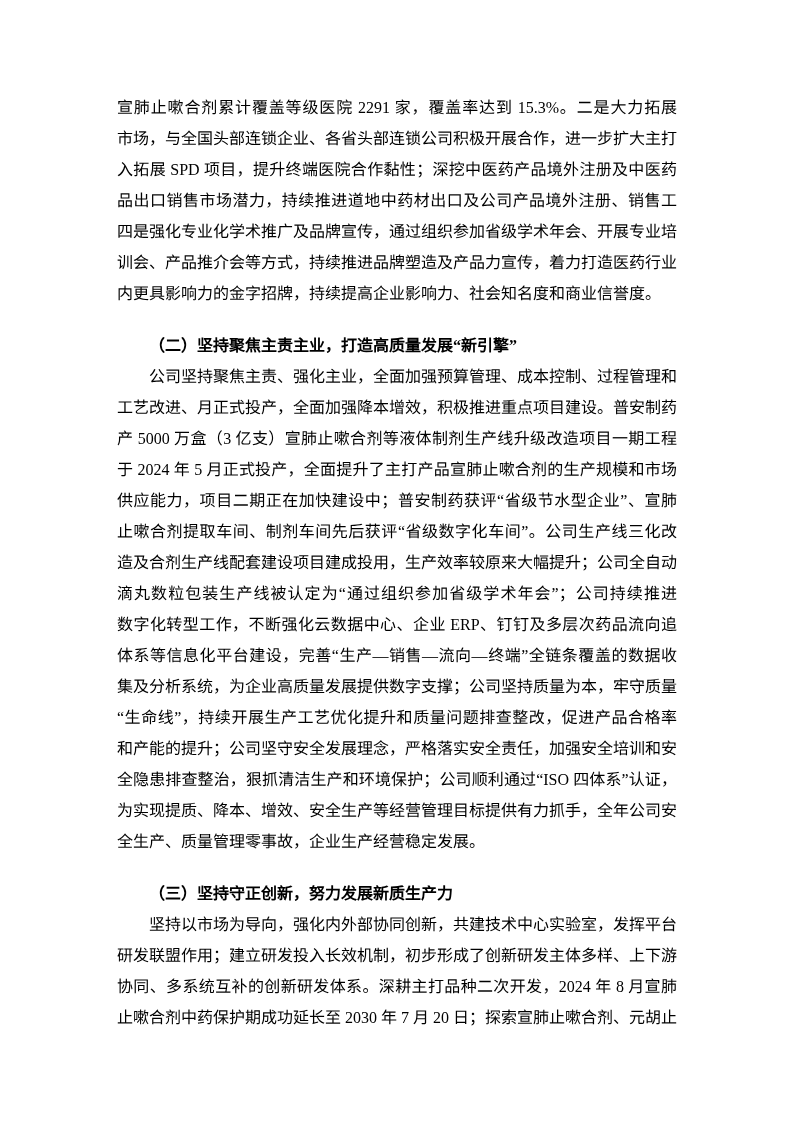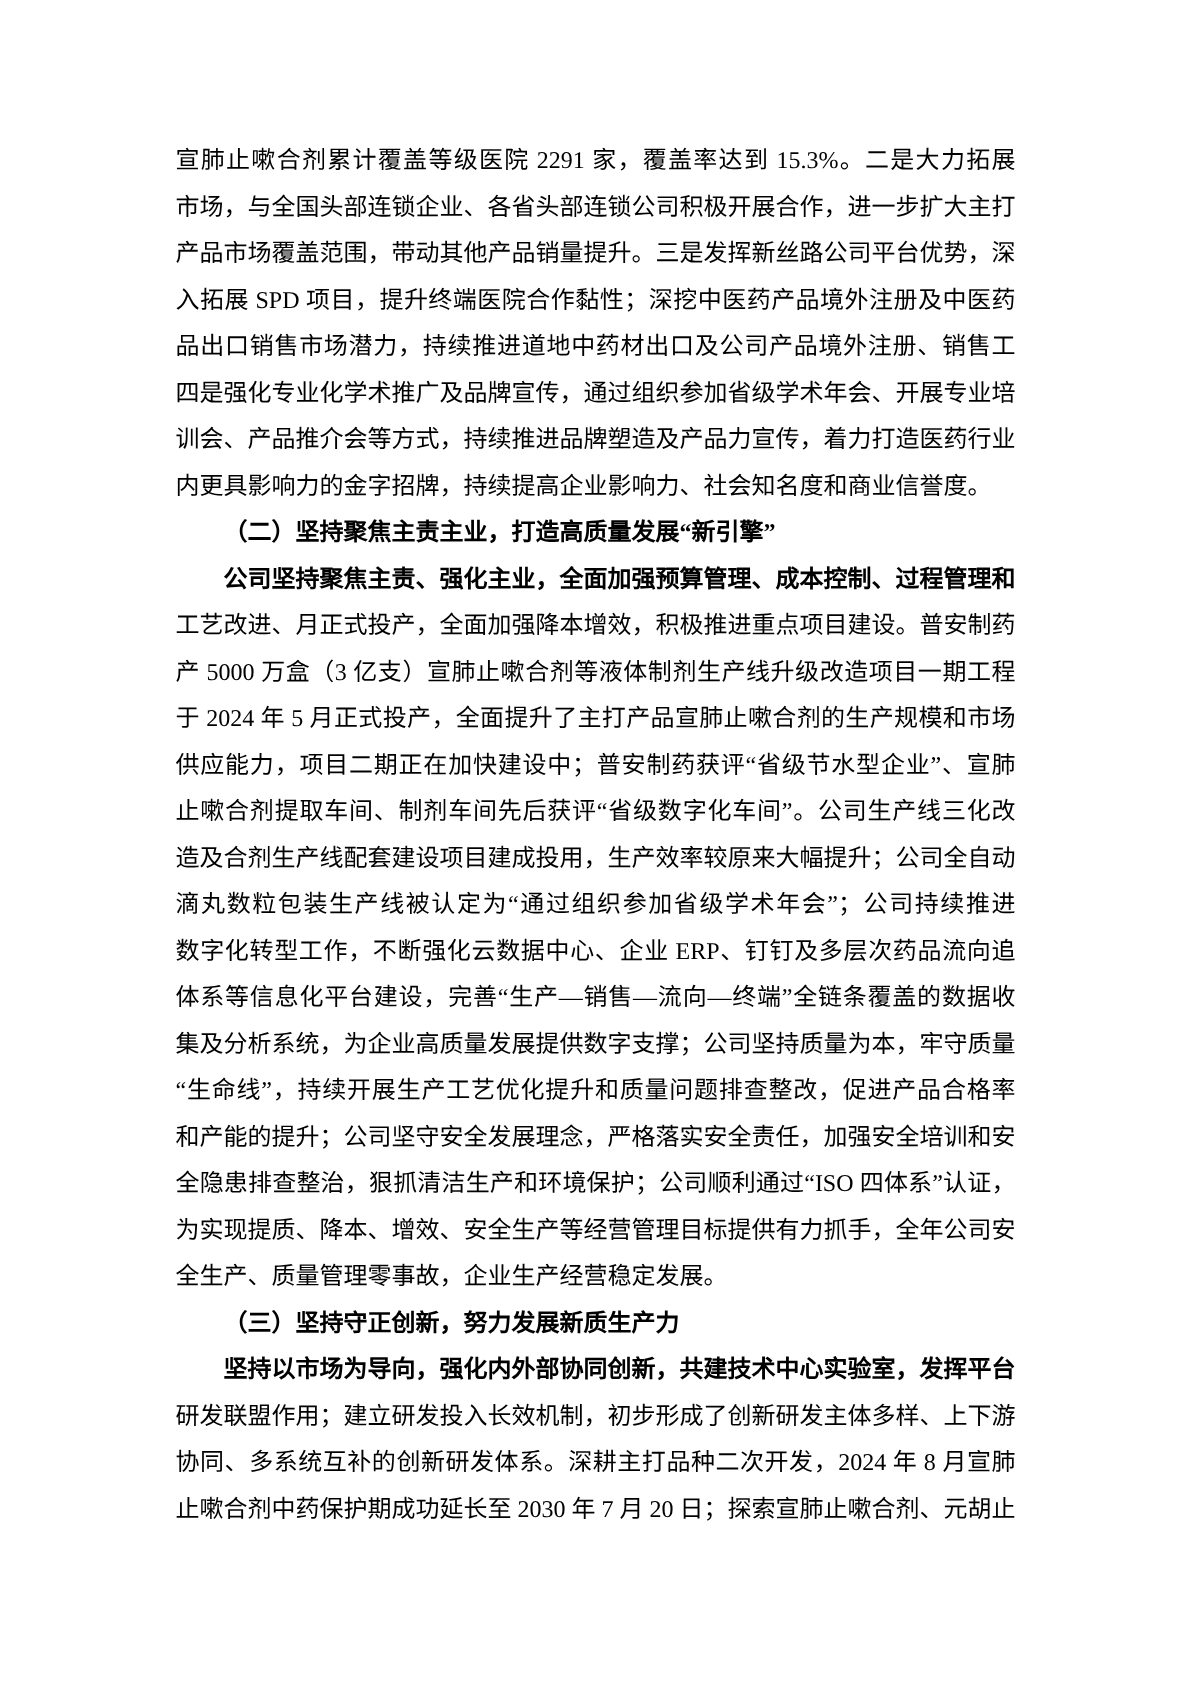--- a/index.html
+++ b/index.html
@@ -32,36 +32,35 @@
     -moz-text-align-last: justify;
     white-space: normal;
     overflow: hidden;
   }
   .line.para-end {
     text-align-last: left;
     -moz-text-align-last: left;
   }
   .line.indent {
     padding-left: 32px;
-    font-weight: bold;
   }
   .line.heading {
     font-weight: bold;
     text-align-last: left;
+    margin-top: 21px;
     -moz-text-align-last: left;
   }
 </style>
 </head>
 <body>
 
 <div class="page">
   <div class="doc-body">
       <div class="line">宣肺止嗽合剂累计覆盖等级医院 2291 家，覆盖率达到 15.3%。二是大力拓展 OTC</div>
       <div class="line">市场，与全国头部连锁企业、各省头部连锁公司积极开展合作，进一步扩大主打</div>
-      <div class="line">产品市场覆盖范围，带动其他产品销量提升。三是发挥新丝路公司平台优势，深</div>
       <div class="line">入拓展 SPD 项目，提升终端医院合作黏性；深挖中医药产品境外注册及中医药产</div>
       <div class="line">品出口销售市场潜力，持续推进道地中药材出口及公司产品境外注册、销售工作。</div>
       <div class="line">四是强化专业化学术推广及品牌宣传，通过组织参加省级学术年会、开展专业培</div>
       <div class="line">训会、产品推介会等方式，持续推进品牌塑造及产品力宣传，着力打造医药行业</div>
       <div class="line para-end">内更具影响力的金字招牌，持续提高企业影响力、社会知名度和商业信誉度。</div>
       <div class="line heading indent">（二）坚持聚焦主责主业，打造高质量发展“新引擎”</div>
       <div class="line indent">公司坚持聚焦主责、强化主业，全面加强预算管理、成本控制、过程管理和</div>
       <div class="line">工艺改进、月正式投产，全面加强降本增效，积极推进重点项目建设。普安制药年</div>
       <div class="line">产 5000 万盒（3 亿支）宣肺止嗽合剂等液体制剂生产线升级改造项目一期工程</div>
       <div class="line">于 2024 年 5 月正式投产，全面提升了主打产品宣肺止嗽合剂的生产规模和市场</div>

